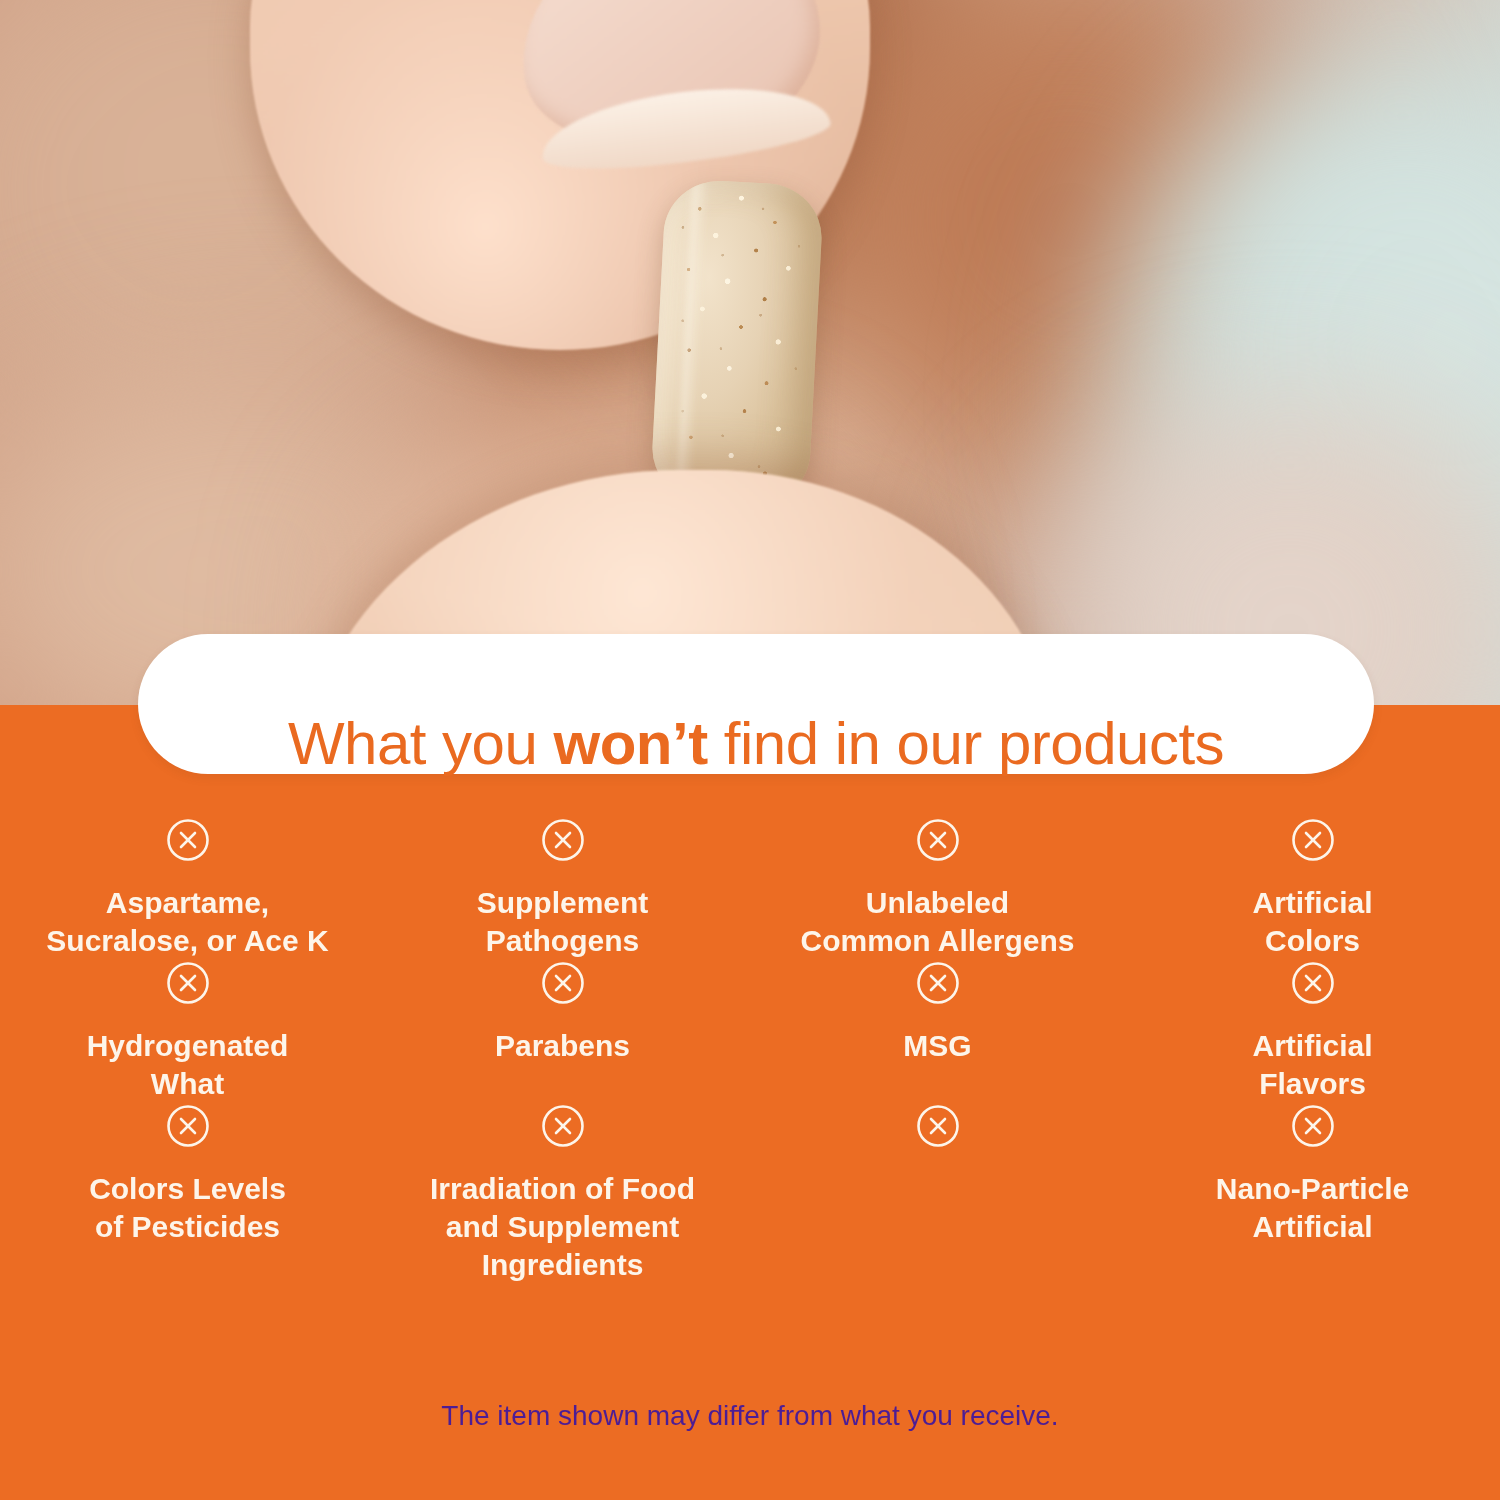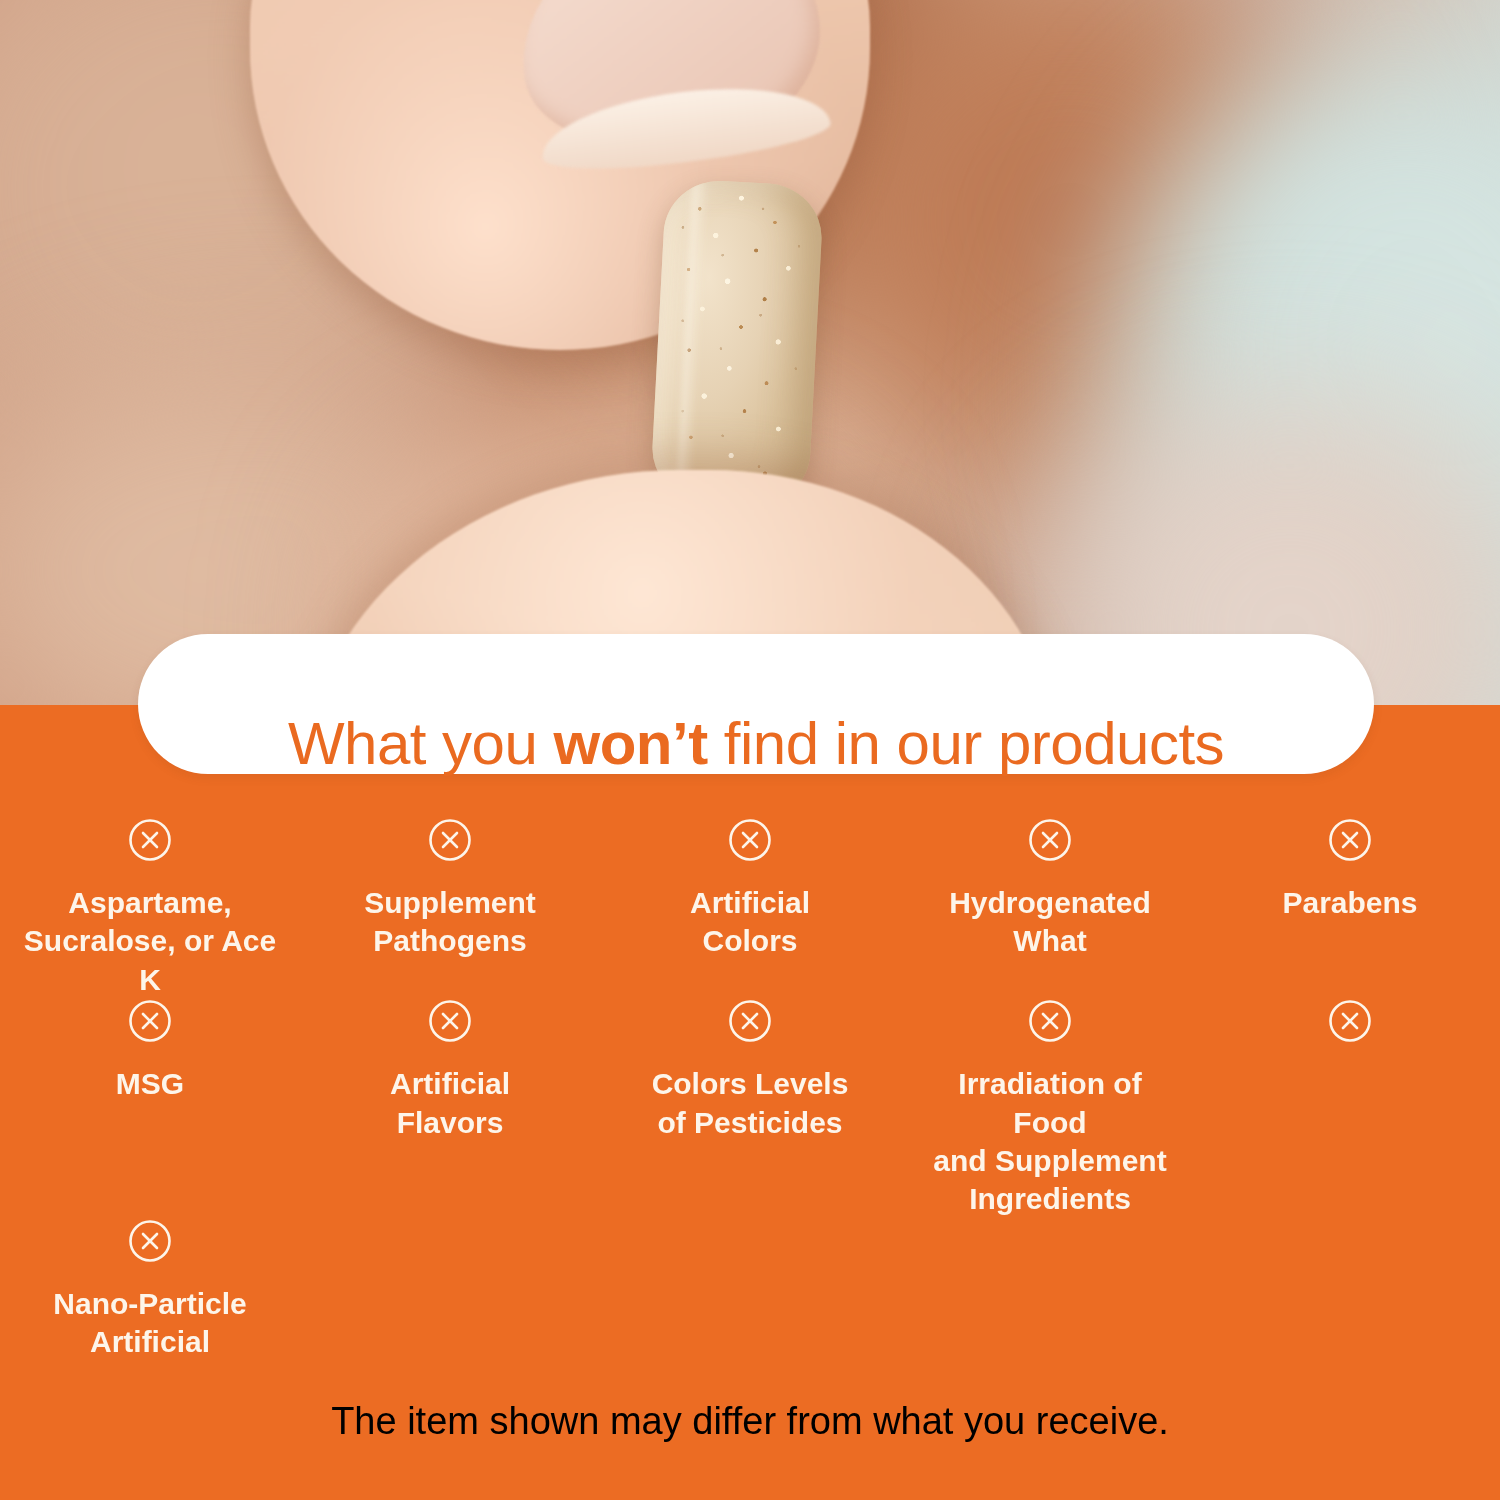--- a/index.html
+++ b/index.html
@@ -234,21 +234,21 @@
   }
   .title-text .strong { font-weight: 800; }
 
   
   .grid {
     position: absolute;
     left: 0;
     top: 818px;
     width: 1500px;
     display: grid;
-    grid-template-columns: repeat(5, 1fr);
+    grid-template-columns: repeat(4, 1fr);
     row-gap: 0px;
   }
   .cell {
     display: flex;
     flex-direction: column;
     align-items: center;
     padding: 0 18px;
   }
 
   .xicon {
@@ -269,23 +269,23 @@
   }
 
   
   .footer-note {
     position: absolute;
     left: 0;
     top: 1400px;
     width: 1500px;
     text-align: center;
     font-family: "Liberation Sans", sans-serif;
-    font-size: 38px;
+    font-size: 28px;
     font-weight: 400;
-    color: #000000;
+    color: #4c1d95;
   }
 </style>
 </head>
 <body>
 
 <div id="page">
 
   <div class="photo">
     <div class="bg-layer bg-base"></div>
     <div class="bg-blob blob-a"></div>
@@ -330,20 +330,29 @@
     <div class="cell row-1">
       <svg class="xicon" viewBox="0 0 44 44">
         <circle cx="22" cy="22" r="19.5" fill="none" stroke="#fdf5ea" stroke-width="2.6"></circle>
         <line x1="15" y1="15" x2="29" y2="29" stroke="#fdf5ea" stroke-width="2.6" stroke-linecap="round"></line>
         <line x1="29" y1="15" x2="15" y2="29" stroke="#fdf5ea" stroke-width="2.6" stroke-linecap="round"></line>
       </svg>
       <div class="cell-label">Supplement
 Pathogens</div>
     </div>
 
+    <div class="cell row-1">
+      <svg class="xicon" viewBox="0 0 44 44">
+        <circle cx="22" cy="22" r="19.5" fill="none" stroke="#fdf5ea" stroke-width="2.6"></circle>
+        <line x1="15" y1="15" x2="29" y2="29" stroke="#fdf5ea" stroke-width="2.6" stroke-linecap="round"></line>
+        <line x1="29" y1="15" x2="15" y2="29" stroke="#fdf5ea" stroke-width="2.6" stroke-linecap="round"></line>
+      </svg>
+      <div class="cell-label">Unlabeled
+Common Allergens</div>
+    </div>
 
     <div class="cell row-1">
       <svg class="xicon" viewBox="0 0 44 44">
         <circle cx="22" cy="22" r="19.5" fill="none" stroke="#fdf5ea" stroke-width="2.6"></circle>
         <line x1="15" y1="15" x2="29" y2="29" stroke="#fdf5ea" stroke-width="2.6" stroke-linecap="round"></line>
         <line x1="29" y1="15" x2="15" y2="29" stroke="#fdf5ea" stroke-width="2.6" stroke-linecap="round"></line>
       </svg>
       <div class="cell-label">Artificial
 Colors</div>
     </div>

